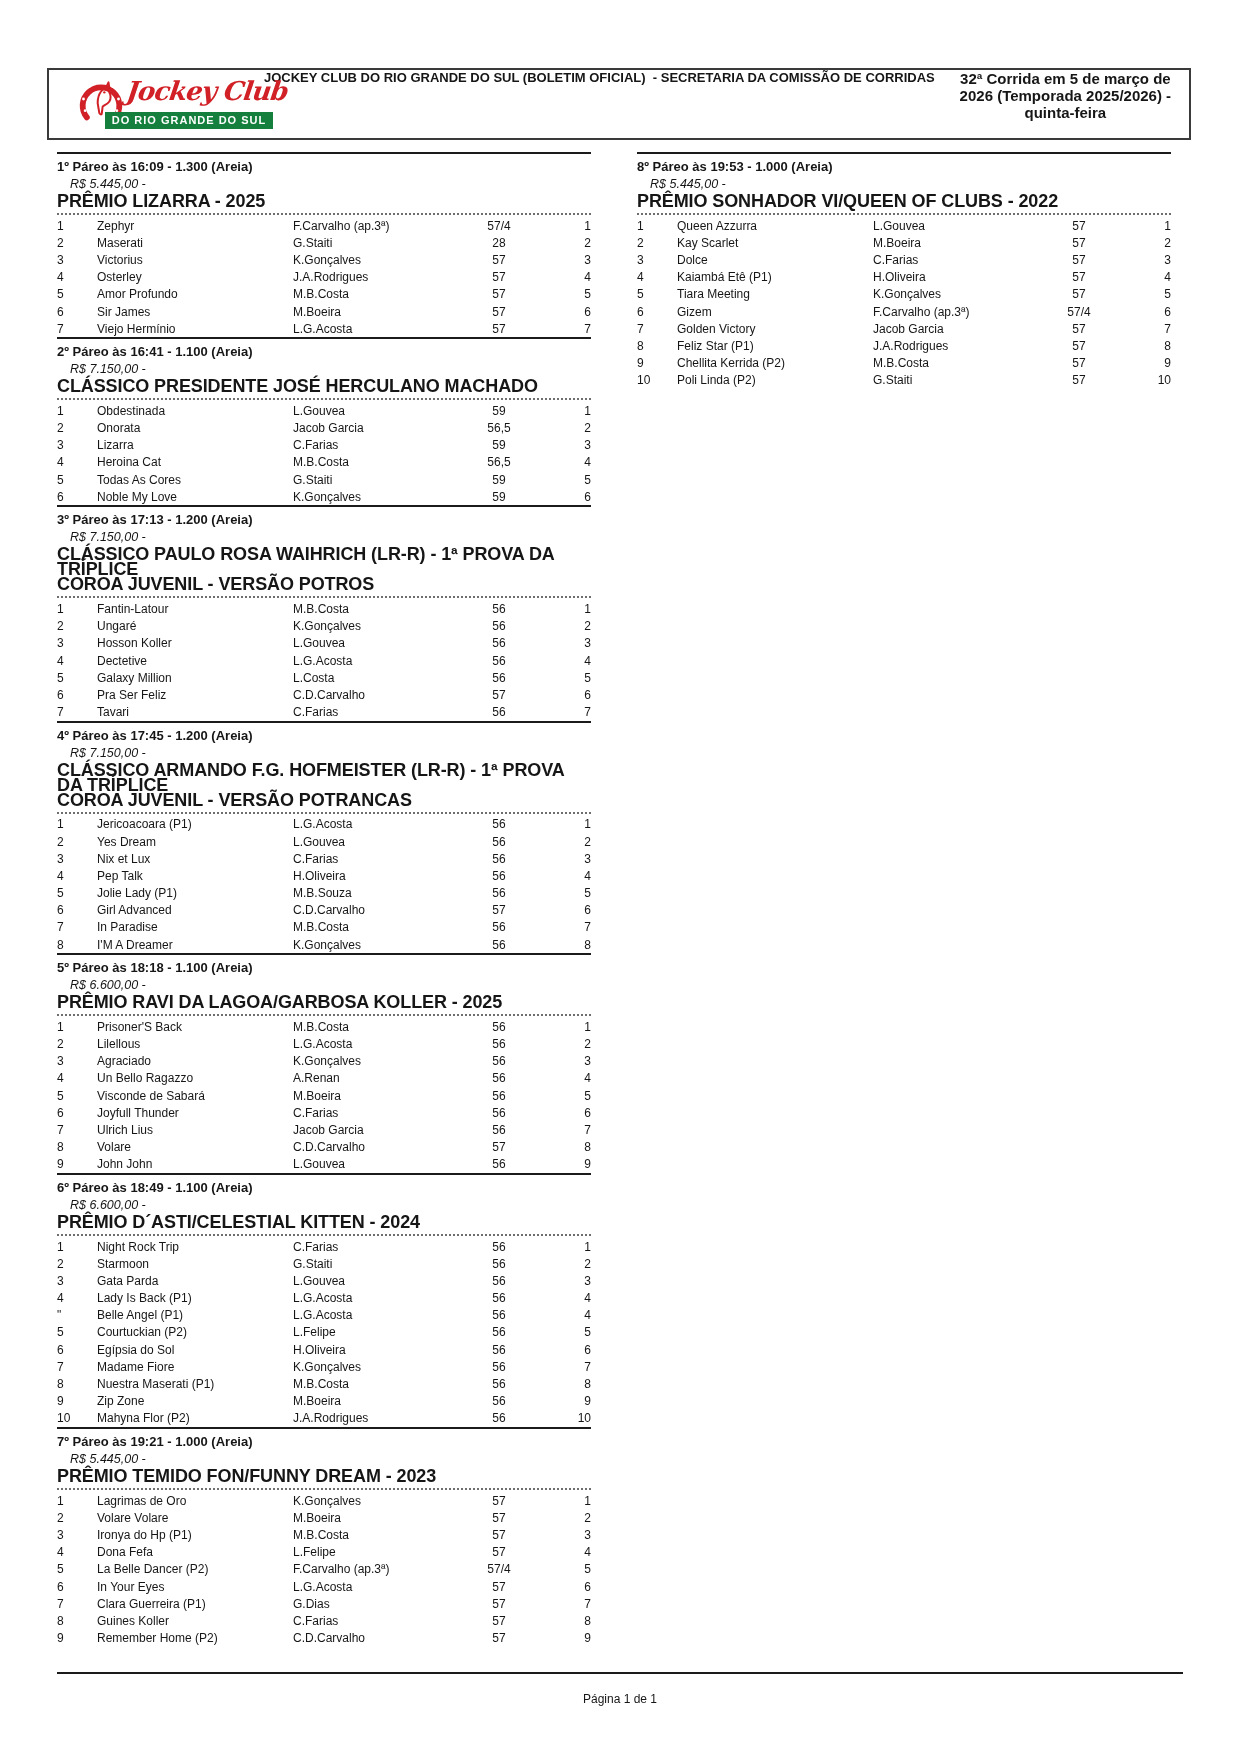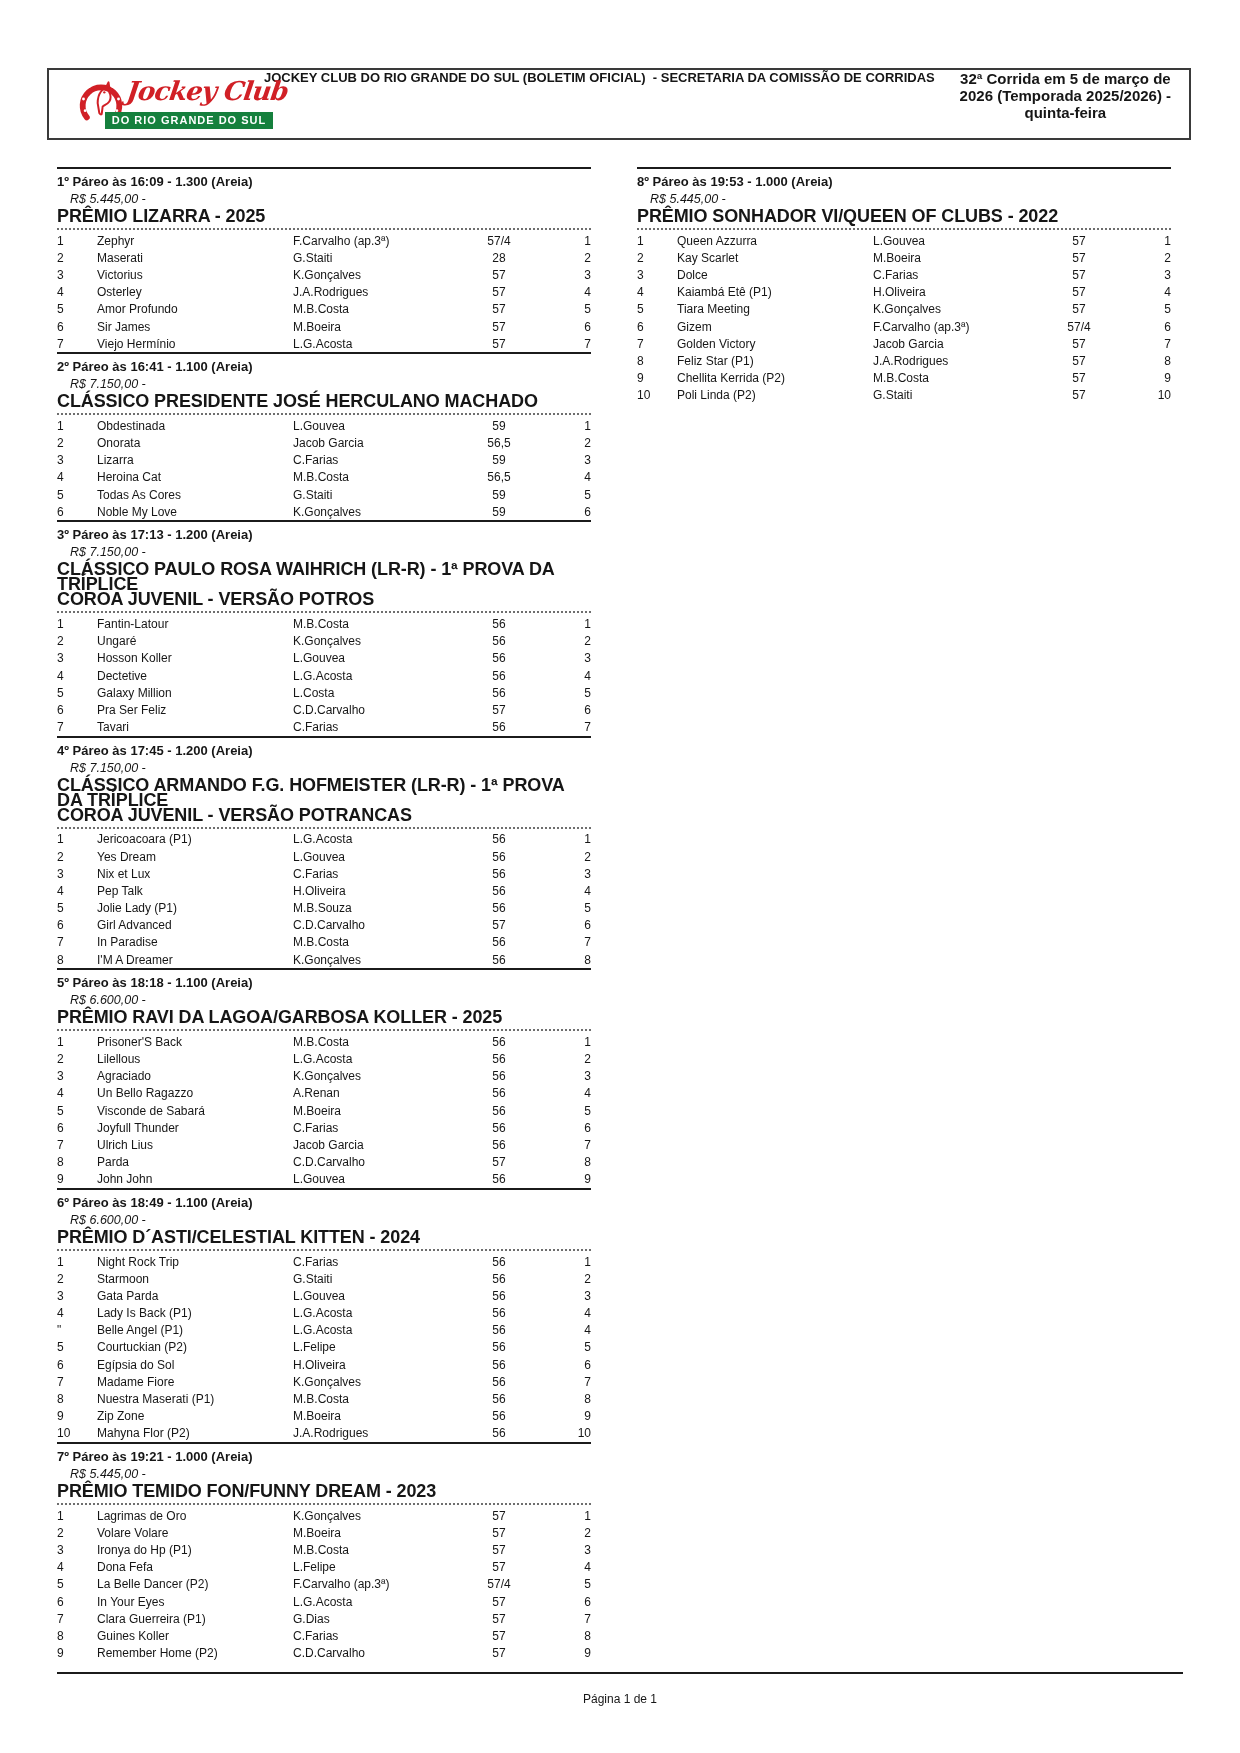--- a/index.html
+++ b/index.html
@@ -22,21 +22,21 @@
   }
   .logo-banner{
     position:absolute;left:30px;top:38px;width:168px;height:17px;
     background:#15803d;color:#fff;font-weight:bold;font-size:11px;
     letter-spacing:1px;text-align:center;line-height:17px;white-space:nowrap;
   }
   .header-text{margin-left:215px;height:100%;display:flex;flex-direction:row;justify-content:center;gap:7px;}
   .header-line1{font-weight:bold;font-size:13px;text-align:center;white-space:pre;}
   .header-line2{font-weight:bold;font-size:15px;text-align:center;}
   
-  .main{position:absolute;left:57px;top:167px;width:1126px;display:flex;gap:46px;}
+  .main{position:absolute;left:57px;top:152px;width:1126px;display:flex;gap:46px;}
   .col{width:534px;flex:0 0 534px;}
   
   .race-block{border-top:2px solid #1b1b1b;padding-top:4px;}
   .race-title{font-size:13px;font-weight:bold;margin:1px 0 3px 0;}
   .race-purse{font-style:italic;font-size:12.5px;margin:0 0 3px 13px;}
   .prize-line{font-weight:bold;font-size:18px;line-height:15px;letter-spacing:-0.1px;}
   .dotted-rule{height:2px;border-bottom:2px dotted #6e6e6e;margin:2px 0 2px 0;}
   .entry{
     display:grid;grid-template-columns:40px 196px 158px 96px 1fr;
     height:17.2px;align-items:center;font-size:12px;
@@ -349,21 +349,21 @@
         </div>
         <div class="entry">
           <span class="e-num">7</span>
           <span class="e-horse">Ulrich Lius</span>
           <span class="e-jockey">Jacob Garcia</span>
           <span class="e-weight">56</span>
           <span class="e-pos">7</span>
         </div>
         <div class="entry">
           <span class="e-num">8</span>
-          <span class="e-horse">Parda</span>
+          <span class="e-horse">Volare</span>
           <span class="e-jockey">C.D.Carvalho</span>
           <span class="e-weight">57</span>
           <span class="e-pos">8</span>
         </div>
         <div class="entry">
           <span class="e-num">9</span>
           <span class="e-horse">John John</span>
           <span class="e-jockey">L.Gouvea</span>
           <span class="e-weight">56</span>
           <span class="e-pos">9</span>

